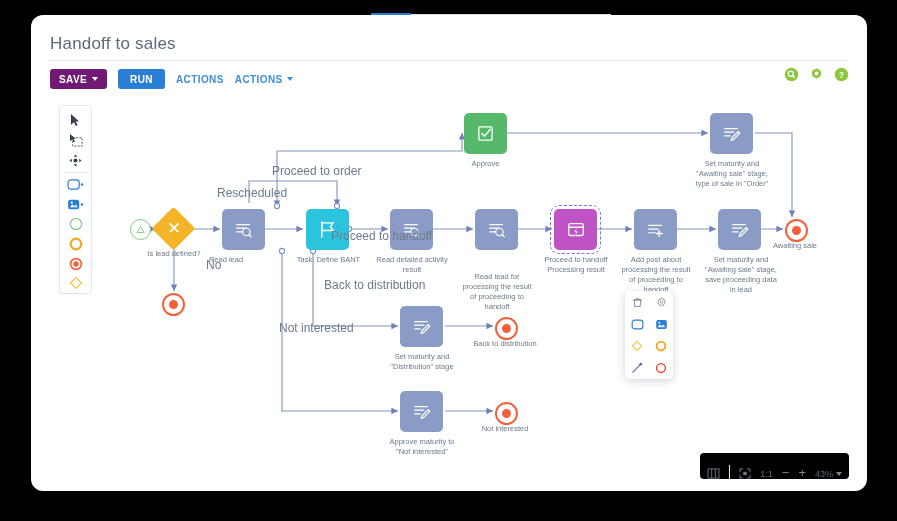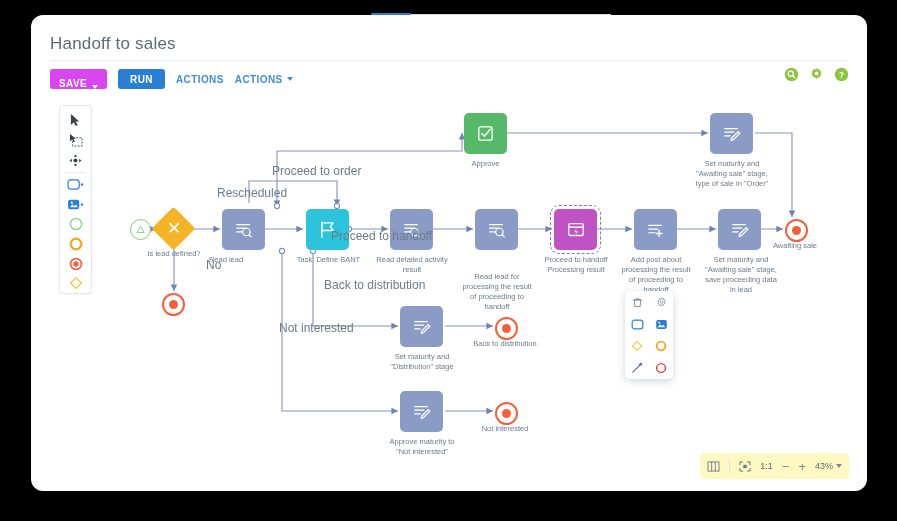--- a/index.html
+++ b/index.html
@@ -22,21 +22,21 @@
     letter-spacing:.2px;white-space:nowrap;
   }
   .title-rule{position:absolute;left:19px;top:45px;width:797px;height:1px;background:#e7ebee;}
 
   .toolbar-row{position:absolute;left:19px;top:53px;height:22px;display:flex;align-items:center;gap:11px;}
   .btn{
     border:none;border-radius:3px;font-size:10px;font-weight:bold;letter-spacing:.4px;
     color:#fff;height:20px;padding:0 9px;display:flex;align-items:center;gap:5px;cursor:pointer;
     font-family:"Liberation Sans", sans-serif;
   }
-  .btn-save{background:#d946ef;align-items:flex-end;}
+  .btn-save{background:#701a75;}
   .btn-run{background:#2a7fd4;padding:0 12px;}
   .caret-d{width:0;height:0;border-left:3.5px solid transparent;border-right:3.5px solid transparent;border-top:4px solid currentColor;display:inline-block;}
   .link{
     background:none;border:none;color:#3e8fd8;font-size:10px;font-weight:bold;letter-spacing:.4px;
     cursor:pointer;display:flex;align-items:center;gap:4px;padding:0;
     font-family:"Liberation Sans", sans-serif;
   }
 
   .top-icons{position:absolute;right:18px;top:52px;display:flex;gap:10px;align-items:center;}
   .top-icons svg{display:block;cursor:pointer;}
@@ -77,22 +77,22 @@
   svg.edges{position:absolute;left:0;top:0;width:797px;height:373px;pointer-events:none;}
 
   .popup{
     position:absolute;left:575px;top:192px;width:48px;height:88px;background:#fff;border-radius:5px;
     box-shadow:0 2px 9px rgba(40,60,90,.22);display:grid;grid-template-columns:1fr 1fr;
     grid-template-rows:repeat(4,1fr);align-items:center;justify-items:center;z-index:40;
   }
   .popup div{cursor:pointer;display:flex;align-items:center;justify-content:center;width:100%;height:100%;}
 
   .zoombar{
-    position:absolute;right:18px;bottom:12px;height:26px;background:#fef9c3;border-radius:4px;
-    display:flex;align-items:center;padding:0 7px;gap:9px;font-size:9px;color:#5b6b7a;
+    position:absolute;right:18px;bottom:12px;height:26px;background:#000000;border-radius:4px;
+    display:flex;align-items:flex-end;padding:0 7px;gap:9px;font-size:9px;color:#5b6b7a;
   }
   .zoombar .zsep{width:1px;height:14px;background:#dde2e8;}
   .zb-item{cursor:pointer;display:flex;align-items:center;gap:3px;}
   .zb-sign{font-size:13px;line-height:1;color:#7b8794;cursor:pointer;}
 </style>
 </head>
 <body>
 
 <div id="root">
 

